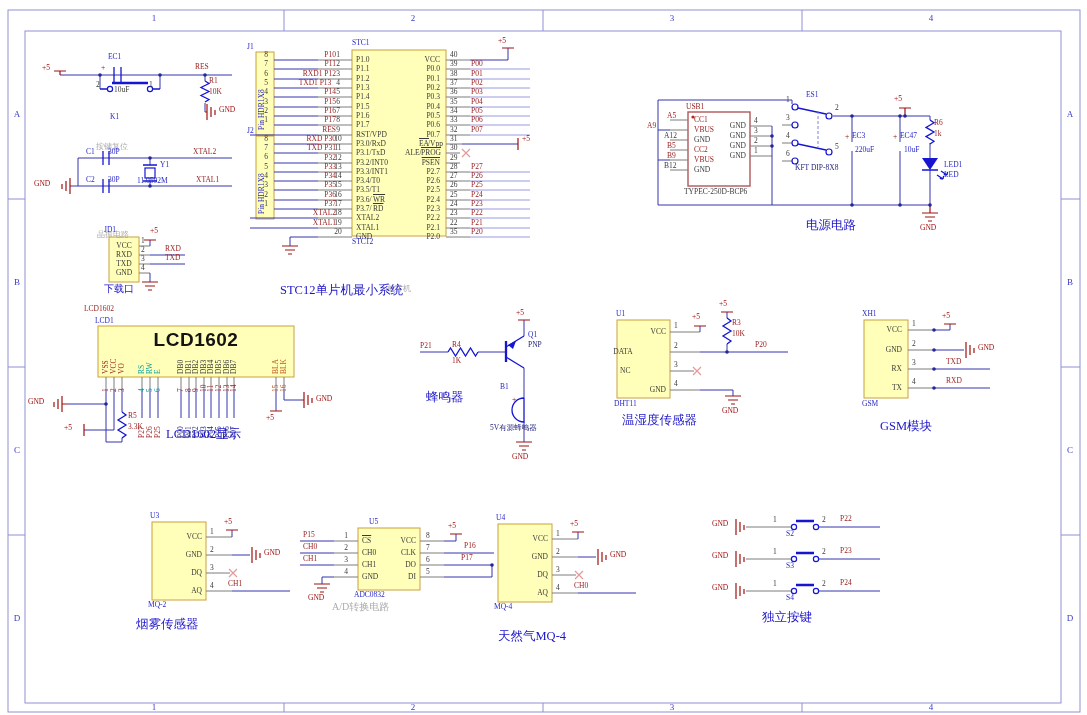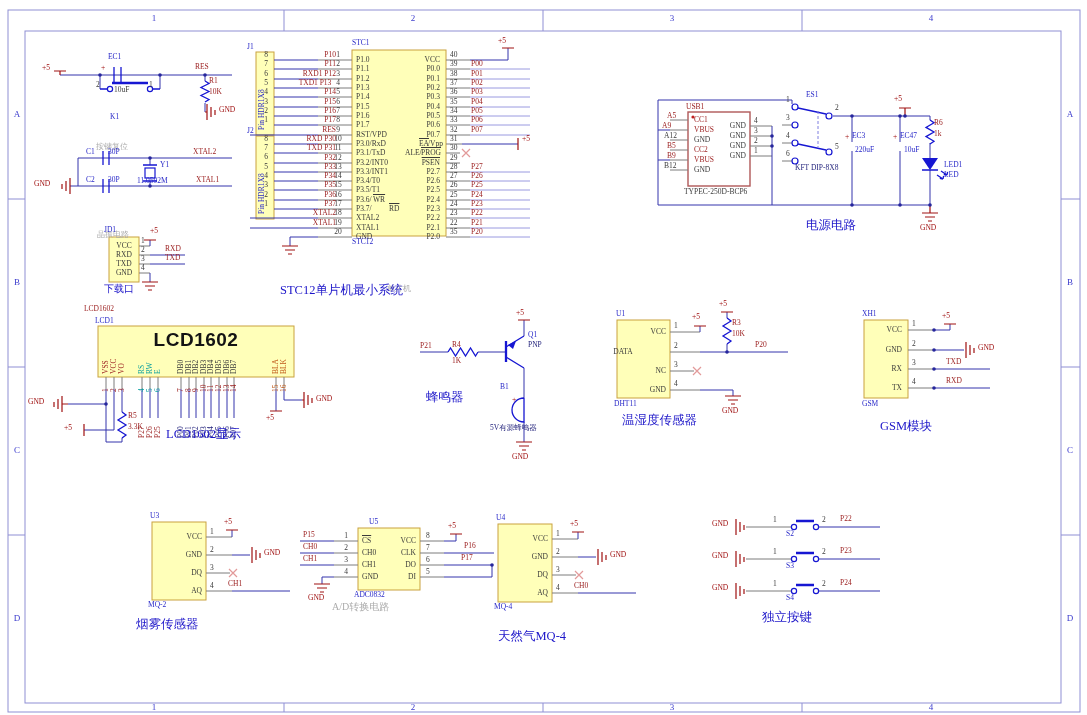--- a/index.html
+++ b/index.html
@@ -212,21 +212,21 @@
       <span class="lbl blk" style="left: 356px; top: 131px;">RST/VPD</span>
       <span class="lbl blk" style="left: 356px; top: 140px;">P3.0/RxD</span>
       <span class="lbl blk" style="left: 356px; top: 149px;">P3.1/TxD</span>
       <span class="lbl blk" style="left: 356px; top: 159px;">P3.2/INT0</span>
       <span class="lbl blk" style="left: 356px; top: 168px;">P3.3/INT1</span>
       <span class="lbl blk" style="left: 356px; top: 177px;">P3.4/T0</span>
       <span class="lbl blk" style="left: 356px; top: 186px;">P3.5/T1</span>
       <span class="lbl blk" style="left: 356px; top: 196px;">P3.6/</span>
       <span class="lbl blk ov" style="left: 373px; top: 196px;">WR</span>
       <span class="lbl blk" style="left: 356px; top: 205px;">P3.7/</span>
-      <span class="lbl blk ov" style="left: 373px; top: 205px; margin-left: 16px;">RD</span>
+      <span class="lbl blk ov" style="left: 373px; top: 205px;">RD</span>
       <span class="lbl blk" style="left: 356px; top: 214px;">XTAL2</span>
       <span class="lbl blk" style="left: 356px; top: 224px;">XTAL1</span>
       <span class="lbl blk" style="left: 356px; top: 233px;">GND</span>
       <span class="lbl blk" style="left: 380px; top: 56px; width: 60px; text-align: right;">VCC</span>
       <span class="lbl blk" style="left: 380px; top: 65px; width: 60px; text-align: right;">P0.0</span>
       <span class="lbl blk" style="left: 380px; top: 75px; width: 60px; text-align: right;">P0.1</span>
       <span class="lbl blk" style="left: 380px; top: 84px; width: 60px; text-align: right;">P0.2</span>
       <span class="lbl blk" style="left: 380px; top: 93px; width: 60px; text-align: right;">P0.3</span>
       <span class="lbl blk" style="left: 380px; top: 103px; width: 60px; text-align: right;">P0.4</span>
       <span class="lbl blk" style="left: 380px; top: 112px; width: 60px; text-align: right;">P0.5</span>
@@ -302,21 +302,21 @@
       <span class="lbl blk" style="left: 261px; top: 163px; width: 10px; text-align: center;">5</span>
       <span class="lbl blk" style="left: 261px; top: 172px; width: 10px; text-align: center;">4</span>
       <span class="lbl blk" style="left: 261px; top: 181px; width: 10px; text-align: center;">3</span>
       <span class="lbl blk" style="left: 261px; top: 191px; width: 10px; text-align: center;">2</span>
       <span class="lbl blk" style="left: 261px; top: 200px; width: 10px; text-align: center;">1</span>
       <span class="lbl des rot" style="left: 258px; top: 130px;">Pin HDR1X8</span>
       <span class="lbl des rot" style="left: 258px; top: 214px;">Pin HDR1X8</span>
       <span class="lbl title" style="left: 280px; top: 284px;">STC12单片机最小系统</span>
       <span class="lbl net" style="left: 686px; top: 103px;">USB1</span>
       <span class="lbl net" style="left: 667px; top: 112px;">A5</span>
-      <span class="lbl net" style="left: 662px; top: 122px;">A9</span>
+      <span class="lbl net" style="left: 647px; top: 122px;">A9</span>
       <span class="lbl blk" style="left: 664px; top: 132px;">A12</span>
       <span class="lbl net" style="left: 667px; top: 142px;">B5</span>
       <span class="lbl net" style="left: 667px; top: 152px;">B9</span>
       <span class="lbl blk" style="left: 664px; top: 162px;">B12</span>
       <span class="lbl net" style="left: 694px; top: 116px;">CC1</span>
       <span class="lbl net" style="left: 694px; top: 126px;">VBUS</span>
       <span class="lbl blk" style="left: 694px; top: 136px;">GND</span>
       <span class="lbl net" style="left: 694px; top: 146px;">CC2</span>
       <span class="lbl net" style="left: 694px; top: 156px;">VBUS</span>
       <span class="lbl blk" style="left: 694px; top: 166px;">GND</span>
@@ -410,21 +410,21 @@
       <span class="lbl des" style="left: 528px; top: 331px;">Q1</span>
       <span class="lbl nv" style="left: 528px; top: 341px;">PNP</span>
       <span class="lbl des" style="left: 500px; top: 383px;">B1</span>
       <span class="lbl pwr" style="left: 512px; top: 396px;">+</span>
       <span class="lbl nv" style="left: 490px; top: 424px;">5V有源蜂鸣器</span>
       <span class="lbl pwr" style="left: 512px; top: 453px;">GND</span>
       <span class="lbl title" style="left: 426px; top: 391px;">蜂鸣器</span>
       <span class="lbl des" style="left: 616px; top: 310px;">U1</span>
       <span class="lbl blk" style="left: 620px; top: 328px; width: 46px; text-align: right;">VCC</span>
       <span class="lbl blk" style="left: 600px; top: 348px; width: 46px; text-align: center;">DATA</span>
-      <span class="lbl blk" style="left: 620px; top: 367px; width: 46px; text-align: right;">NC</span>
+      <span class="lbl blk" style="left: 620px; top: 367px; width: 46px; ">NC</span>
       <span class="lbl blk" style="left: 620px; top: 386px; width: 46px; text-align: right;">GND</span>
       <span class="lbl blk" style="left: 674px; top: 322px;">1</span>
       <span class="lbl blk" style="left: 674px; top: 342px;">2</span>
       <span class="lbl blk" style="left: 674px; top: 361px;">3</span>
       <span class="lbl blk" style="left: 674px; top: 380px;">4</span>
       <span class="lbl pwr" style="left: 692px; top: 313px;">+5</span>
       <span class="lbl pwr" style="left: 719px; top: 300px;">+5</span>
       <span class="lbl net" style="left: 732px; top: 319px;">R3</span>
       <span class="lbl net" style="left: 732px; top: 330px;">10K</span>
       <span class="lbl net" style="left: 755px; top: 341px;">P20</span>

